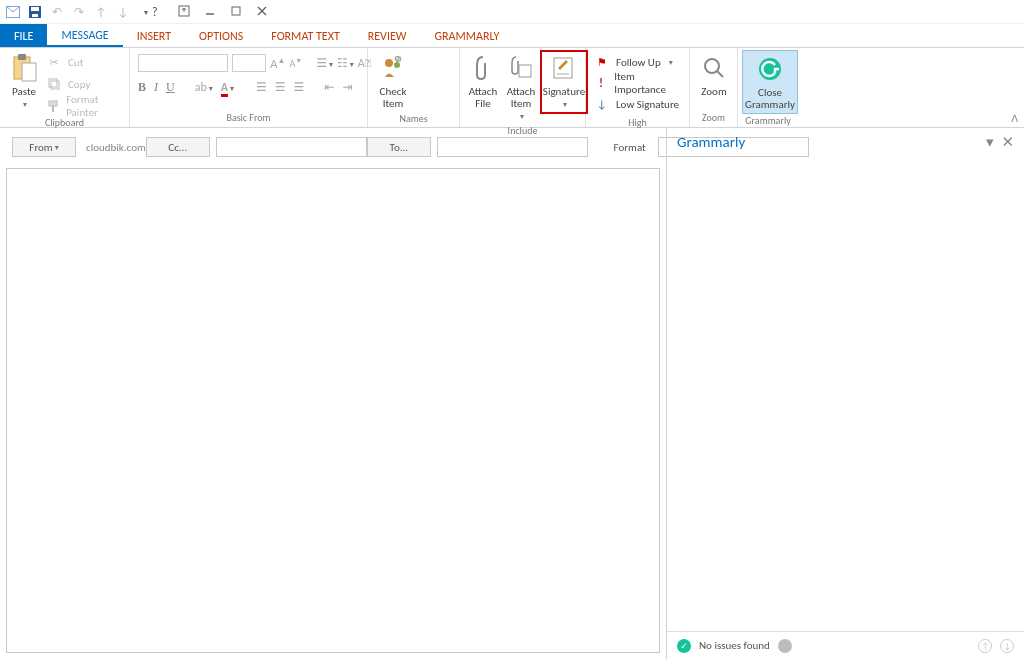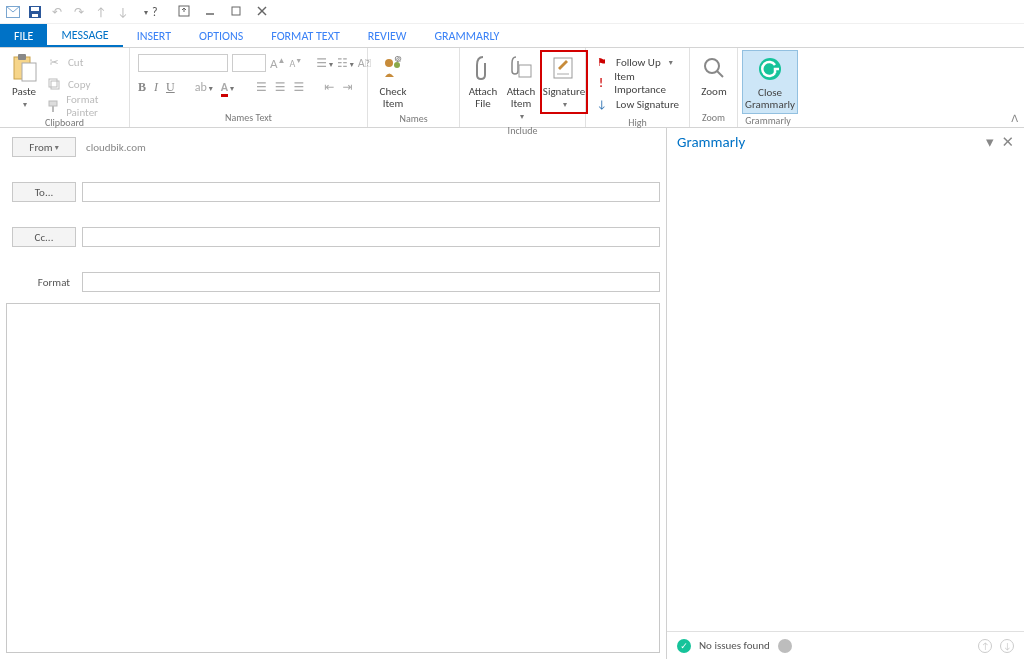--- a/index.html
+++ b/index.html
@@ -8,21 +8,21 @@
   
   .titlebar { height: 24px; background: #fff; display: flex; align-items: center; border-bottom: 1px solid #f0f0f0; }
   .qat { display: flex; align-items: center; padding-left: 6px; gap: 8px; }
   .qat .ico { width: 14px; height: 14px; display: flex; align-items: center; justify-content: center; color: #666; }
   .window-title { flex: 1; text-align: center; color: #666; font-size: 12px; }
   .window-controls { display: flex; gap: 12px; padding-right: 10px; align-items: center; }
   .window-controls .ico { width: 14px; height: 14px; color: #555; }
 
   
   .tabs { height: 24px; display: flex; align-items: stretch; border-bottom: 1px solid #d4d4d4; font-size: 12px; }
-  .tab { padding: 0 14px; display: flex; align-items: center; color: #3b82f6; cursor: default; text-transform: uppercase; }
+  .tab { padding: 0 14px; display: flex; align-items: center; color: #c2410c; cursor: default; text-transform: uppercase; }
   .tab.file { background: #0072c6; color: #fff; padding: 0 14px; }
   .tab.active { color: #0072c6; border-bottom: 2px solid #0072c6; }
 
   
   .ribbon { height: 80px; display: flex; border-bottom: 1px solid #d4d4d4; background: #fff; position: relative; }
   .group { display: flex; flex-direction: column; padding: 2px 4px 0 4px; border-right: 1px solid #e1e1e1; }
   .group-body { flex: 1; display: flex; align-items: flex-start; }
   .group-label { height: 16px; font-size: 10px; color: #7a7a7a; text-align: center; position: relative; }
   .bigbtn { display: flex; flex-direction: column; align-items: center; justify-content: flex-start; padding: 2px 4px; text-align: center; font-size: 11px; color: #444; line-height: 12px; }
   .bigbtn .glyph { width: 32px; height: 32px; margin-bottom: 2px; display:flex; align-items:center; justify-content:center; }
@@ -33,21 +33,21 @@
   .collapse-ribbon { position:absolute; right:6px; bottom:2px; color:#888; font-size:10px; }
 
   
   .compose { position:absolute; top:128px; left:0; right:0; bottom:0; display:flex; }
   .compose-left { width:666px; display:flex; flex-direction:column; }
   .header-fields { padding: 8px 6px 4px 6px; display:flex; }
   .send-col { width:44px; display:flex; flex-direction:column; align-items:center; padding-top:8px; }
   .send-btn { display:flex; flex-direction:column; align-items:center; font-size:11px; color:#444; }
   .send-btn .glyph { width:28px; height:20px; border:1px solid #999; position:relative; }
   .send-btn .glyph::after { content:""; position:absolute; right:-6px; top:4px; border-left:8px solid #2a6fb1; border-top:6px solid transparent; border-bottom:6px solid transparent; }
-  .fields-col { flex:1; display:flex; flex-direction:column; gap:23px; padding-left:6px; }
+  .fields-col { flex:1; display:flex; flex-direction:row; gap:0; padding-left:6px; }
   .field-row { display:flex; align-items:center; gap:6px; height:22px; }
   .field-btn { width:64px; height:20px; border:1px solid #c8c8c8; background:#f4f4f4; font-size:11px; display:flex; align-items:center; justify-content:center; color:#555; }
   .from-label { color:#888; font-size:11px; padding-left:4px; }
   .subject-label { width:64px; text-align:right; padding-right:6px; font-size:11px; color:#555; }
   textarea.body { flex:1; margin:6px; border:1px solid #c8c8c8; resize:none; outline:none; font-family: Calibri, Arial, sans-serif; font-size:14px; padding:8px; }
   input.line { flex:1; height:20px; border:1px solid #c8c8c8; outline:none; padding:0 6px; font-size:12px; }
 
   .grammarly-pane { flex:1; border-left:1px solid #d0d0d0; display:flex; flex-direction:column; }
   .pane-header { height:28px; display:flex; align-items:center; padding:0 10px; color:#0072c6; font-size:15px; }
   .pane-controls { margin-left:auto; display:flex; gap:8px; color:#888; }
@@ -187,21 +187,21 @@
         <span style="color:#aaa"><b style="border-bottom:3px solid #c00">A</b><span class="dropdown-caret">▾</span></span>
         <span style="width:6px"></span>
         <span style="color:#aaa">☰</span>
         <span style="color:#aaa">☰</span>
         <span style="color:#aaa">☰</span>
         <span style="width:4px"></span>
         <span style="color:#aaa">⇤</span>
         <span style="color:#aaa">⇥</span>
       </div>
     </div>
-    <div class="group-label">Names Text</div>
+    <div class="group-label">Basic From</div>
   </div>
 
   <div class="group" style="width:92px">
     <div class="group-body">
       <div class="bigbtn" style="width:42px">
         <span class="glyph">
           <svg width="26" height="26" viewBox="0 0 26 26">
               <circle cx="9" cy="8" r="4" fill="#c78b3a"></circle>
               <circle cx="17" cy="10" r="3" fill="#8aa84a"></circle>
               <path d="M5 22 Q9 15 14 22" fill="#c78b3a"></path>
@@ -311,25 +311,25 @@
     <div class="header-fields">
       <div class="fields-col">
         <div class="field-row">
           <div class="field-btn">
               <span>From</span>
               <span class="dropdown-caret">▾</span>
             </div>
           <span class="from-label">cloudbik.com</span>
         </div>
         <div class="field-row">
+          <div class="field-btn">Cc...</div>
+          <input class="line" value="" style="">
+        </div>
+        <div class="field-row">
           <div class="field-btn">To...</div>
-          <input class="line" value="" style="">
-        </div>
-        <div class="field-row">
-          <div class="field-btn">Cc...</div>
           <input class="line" value="" style="">
         </div>
         <div class="field-row">
           <div class="subject-label">Format</div>
           <input class="line" value="" style="">
         </div>
       </div>
     </div>
     <textarea class="body" style=""></textarea>
   </div>

